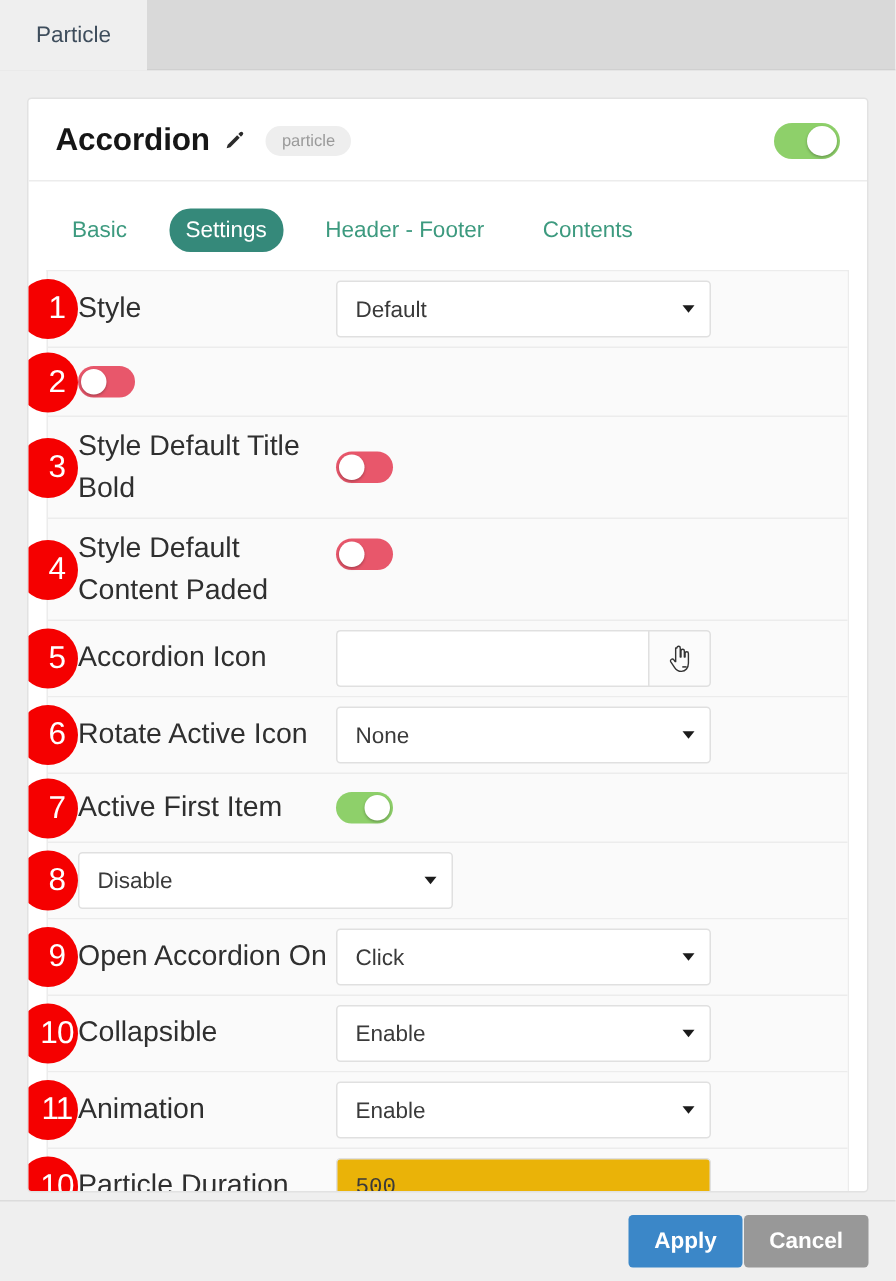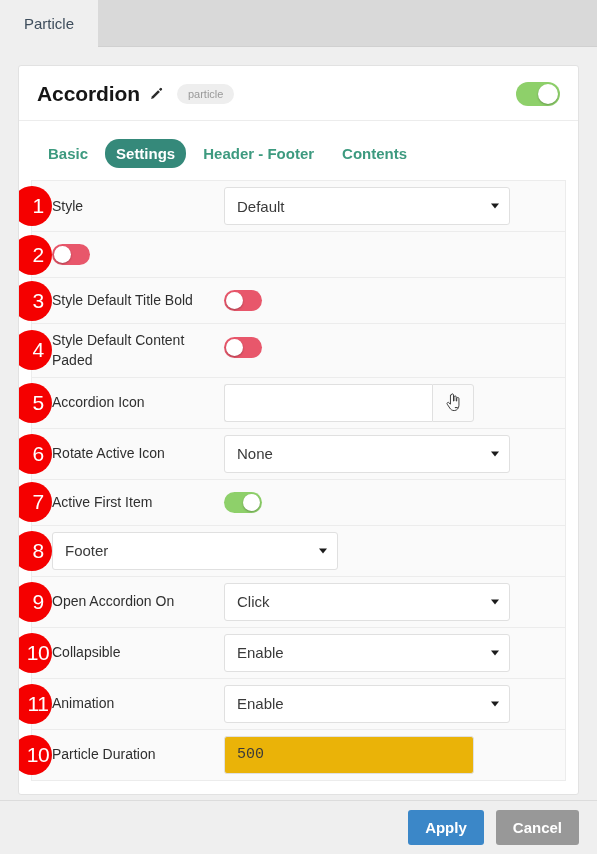--- a/index.html
+++ b/index.html
@@ -107,23 +107,22 @@
   .switch.off .knob { left: 2px; }
 
   .switch.big { width: 44px; height: 24px; border-radius: 13px; }
   .switch.big .knob { width: 20px; height: 20px; top: 2px; }
   .switch.big.on .knob { right: 2px; }
 
   
   .subtabs {
     display: flex;
     align-items: flex-start;
-    gap: 6px;
+    gap: 17px;
     padding: 18px 18px 12px 18px;
-    font-weight: bold;
   }
   .subtab {
     font-size: 15px;
     color: #3d9a7f;
     padding: 6px 11px;
     border-radius: 14px;
     cursor: pointer;
     white-space: nowrap;
   }
   .subtab.active {
@@ -142,35 +141,35 @@
     align-items: center;
     background: #fafafa;
     border-bottom: 1px solid #ececec;
     min-height: 46px;
     padding: 6px 10px 6px 20px;
     position: relative;
   }
   .row-label {
     width: 172px;
     flex: none;
-    font-size: 14px;
+    font-size: 19px;
     color: #2f2f2f;
     line-height: 1.45;
     padding-right: 6px;
   }
   .row-field {
     flex: 1;
     display: flex;
     align-items: center;
   }
 
   
   .select {
     position: relative;
-    width: 286px;
+    width: 250px;
     height: 38px;
     background: #ffffff;
     border: 1px solid #e0e0e0;
     border-radius: 3px;
     display: flex;
     align-items: center;
     padding: 0 26px 0 12px;
     font-size: 15px;
     color: #3a3a3a;
     cursor: pointer;
@@ -252,21 +251,21 @@
     position: absolute;
     left: 0; bottom: 0;
     width: 597px;
     height: 54px;
     background: #efefef;
     border-top: 1px solid #dcdcdc;
     display: flex;
     align-items: center;
     justify-content: flex-end;
     padding-right: 18px;
-    gap: 12px;
+    gap: 1px;
   }
   .btn {
     font-size: 15px;
     font-weight: bold;
     color: #ffffff;
     border: none;
     border-radius: 3px;
     padding: 9px 17px;
     cursor: pointer;
     font-family: "Liberation Sans", sans-serif;
@@ -397,21 +396,21 @@
           <span class="switch on">
             <span class="knob"></span>
           </span>
         </div>
       </div>
 
       <div class="row">
         <span class="num">8</span>
         <div class="row-field">
           <div class="select">
-            <span>Footer</span>
+            <span>Disable</span>
             <span class="caret"></span>
           </div>
         </div>
       </div>
 
       <div class="row">
         <span class="num">9</span>
         <div class="row-label">Open Accordion On</div>
         <div class="row-field">
           <div class="select">

